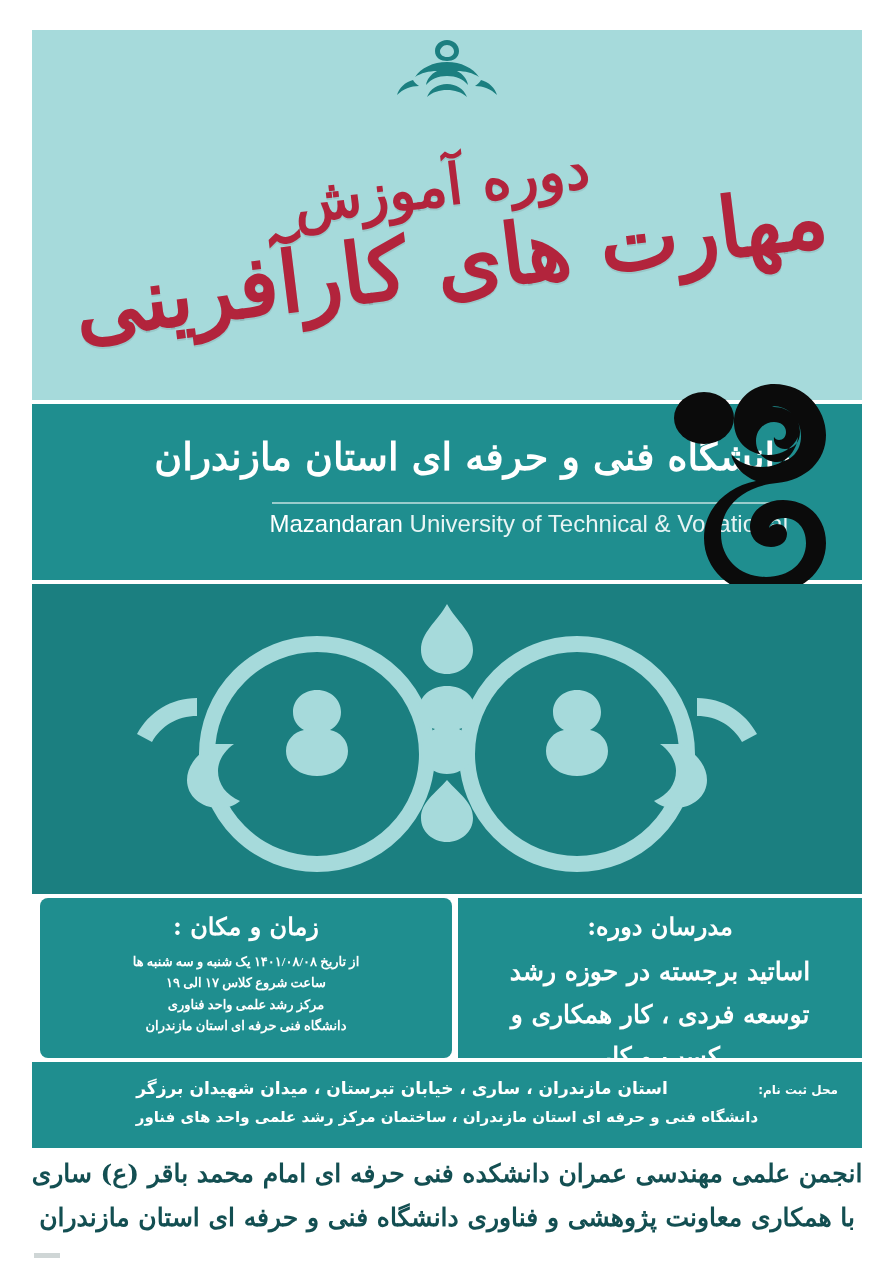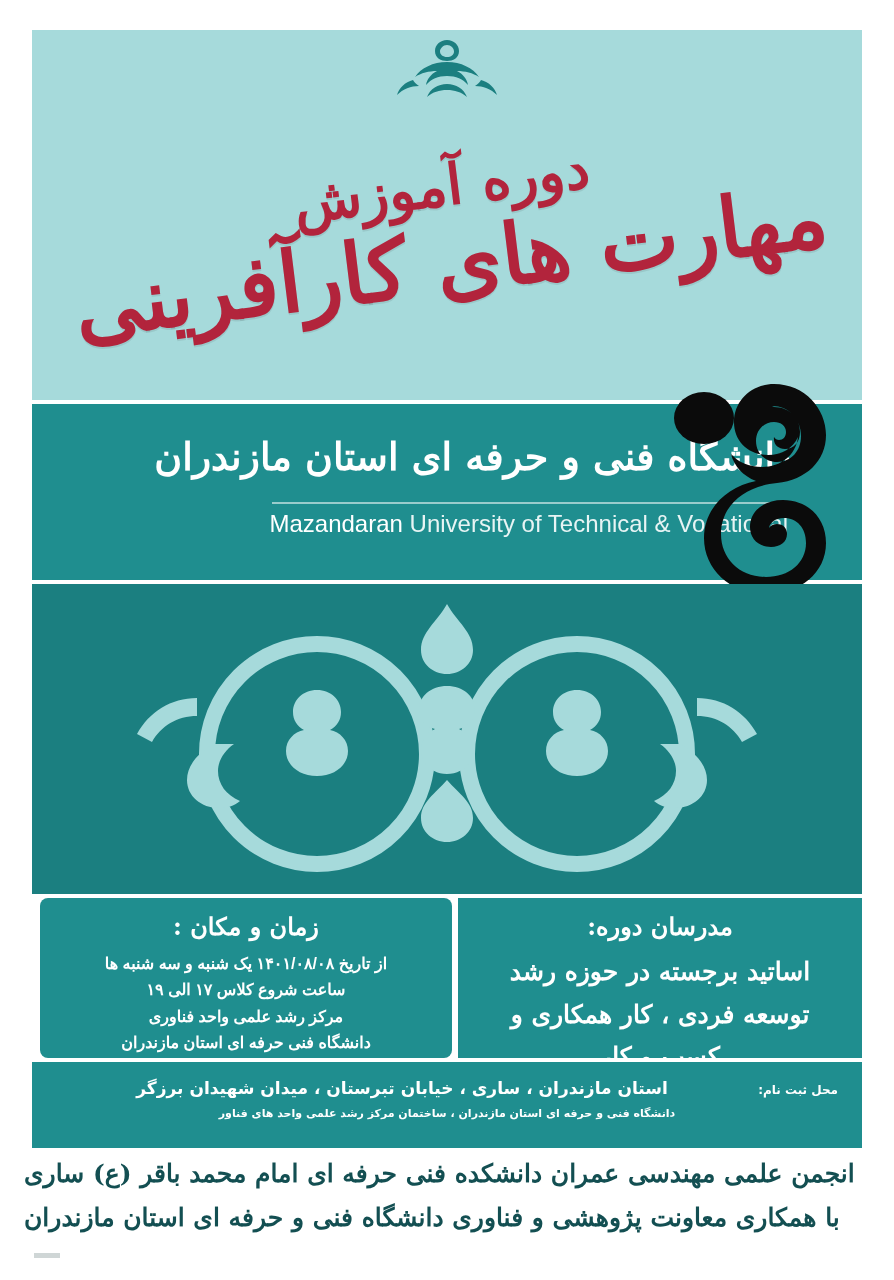--- a/index.html
+++ b/index.html
@@ -137,23 +137,23 @@
   .info-right { width: 404px; }
   .info-head {
     text-align: center;
     font-family: "DejaVu Serif", "Liberation Serif", serif;
     font-weight: bold;
     font-size: 24px;
     margin-bottom: 10px;
   }
   .info-lines {
     text-align: center;
-    font-family: Liberation Sans, sans-serif;
-    font-weight: bold;
-    font-size: 16px;
+    font-family: Liberation Serif, serif;
+    font-weight: bold;
+    font-size: 13px;
     line-height: 1.65;
   }
   .info-lines.big {
     font-family: "DejaVu Serif", "Liberation Serif", serif;
     font-size: 25px;
     line-height: 1.7;
   }
 
   
   .band-reg {
@@ -183,33 +183,33 @@
     font-family: "DejaVu Sans", "Liberation Sans", sans-serif;
     font-weight: bold;
     font-size: 17px;
     line-height: 1.7;
     text-align: center;
     flex: 1;
   }
   .reg-text2 {
     font-family: "DejaVu Sans", "Liberation Sans", sans-serif;
     font-weight: bold;
-    font-size: 11px;
+    font-size: 15px;
     line-height: 1.7;
     text-align: center;
     margin-top: 2px;
   }
 
   
   .footer {
     position: absolute;
     left: 0;
     top: 1152px;
     width: 894px;
-    text-align: left;
+    text-align: center;
     color: #134f52;
     font-family: "DejaVu Serif", "Liberation Serif", serif;
     font-weight: bold;
     font-size: 25px;
     line-height: 1.75;
     padding: 0 24px;
     box-sizing: border-box;
   }
   .footer .l2 { display: block; }
   .tiny-mark {

